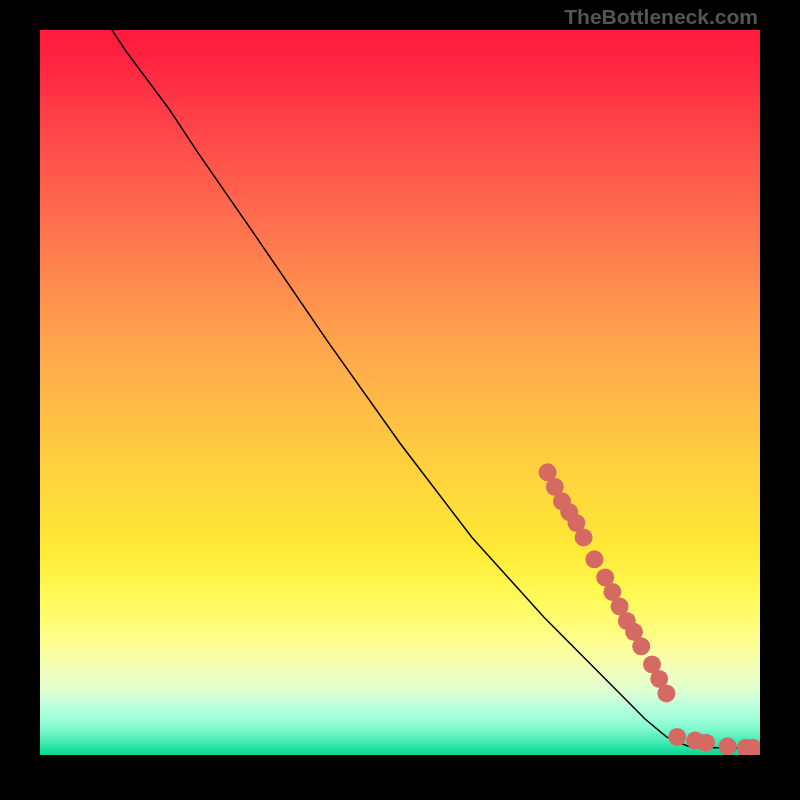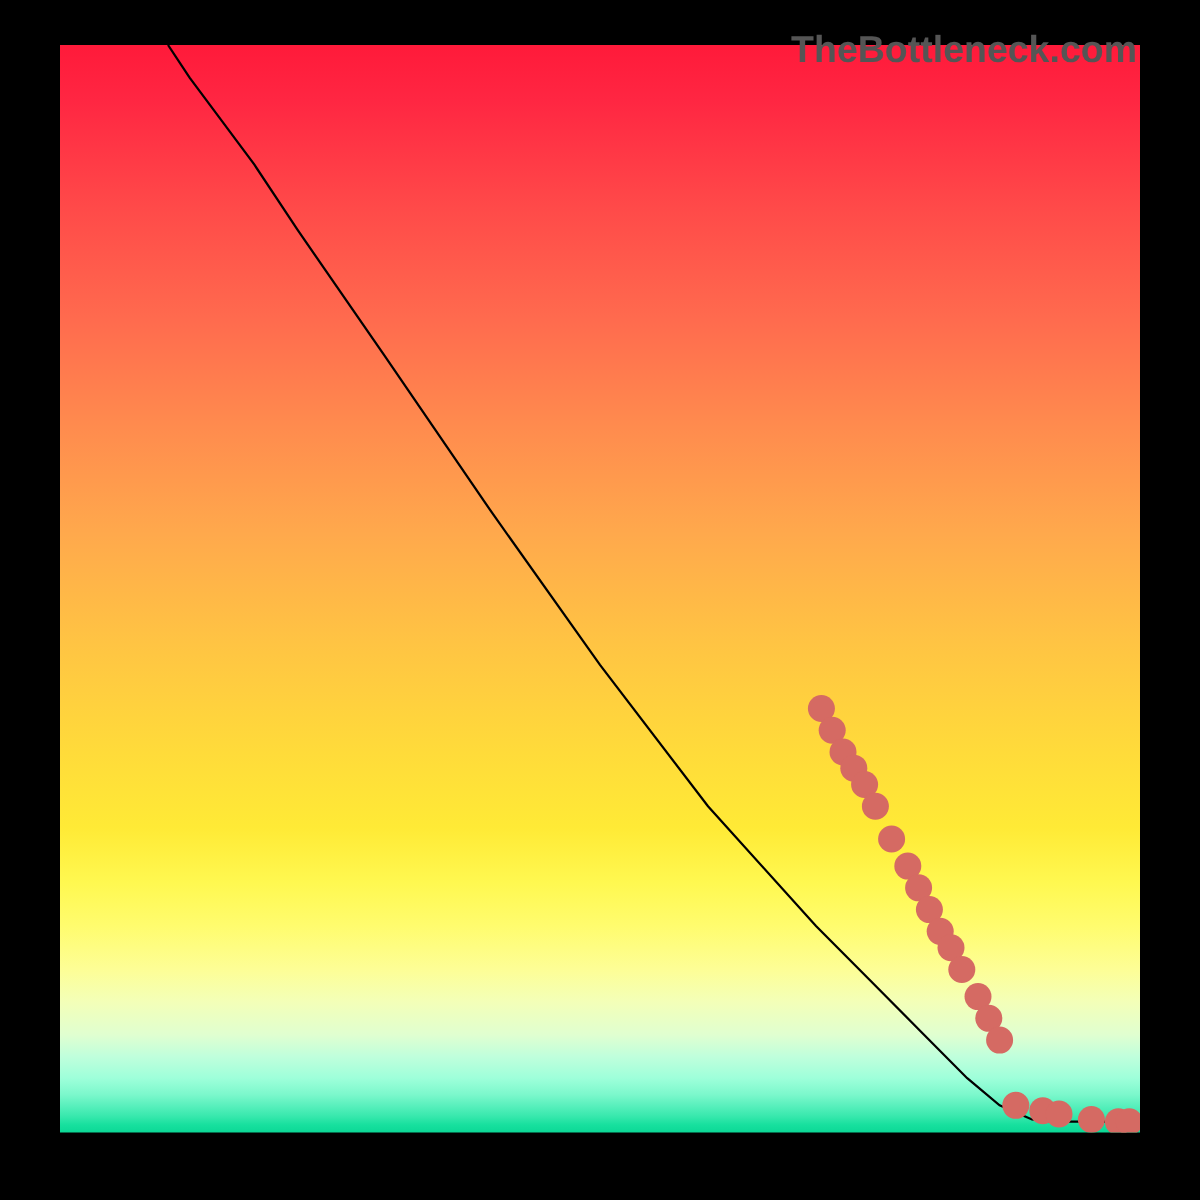--- a/index.html
+++ b/index.html
@@ -30,23 +30,23 @@
         #9effda 95%,
         #7cf8cc 96.5%,
         #5af0bd 97.5%,
         #38e8ad 98.5%,
         #17e09e 99.3%,
         #0cd896 100%
       );
     }
     .attribution {
       position: absolute;
-      top: 19px;
+      top: 5px;
       right: 42px;
-      font-size: 25px;
+      font-size: 21px;
       font-weight: bold;
       color: #555;
     }
     svg.curve {
       position: absolute;
       left: 0;
       top: 0;
       width: 720px;
       height: 725px;
     }

